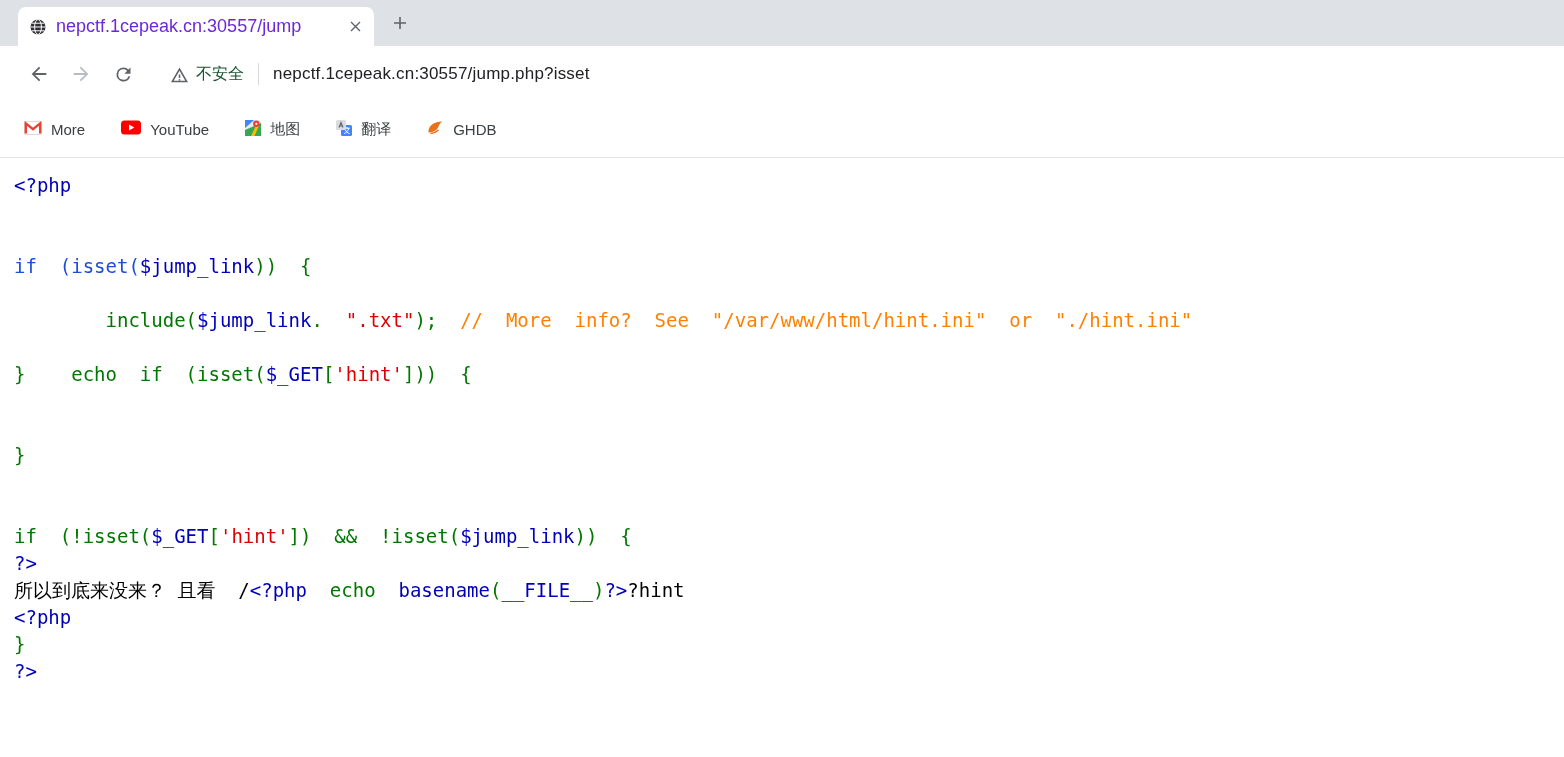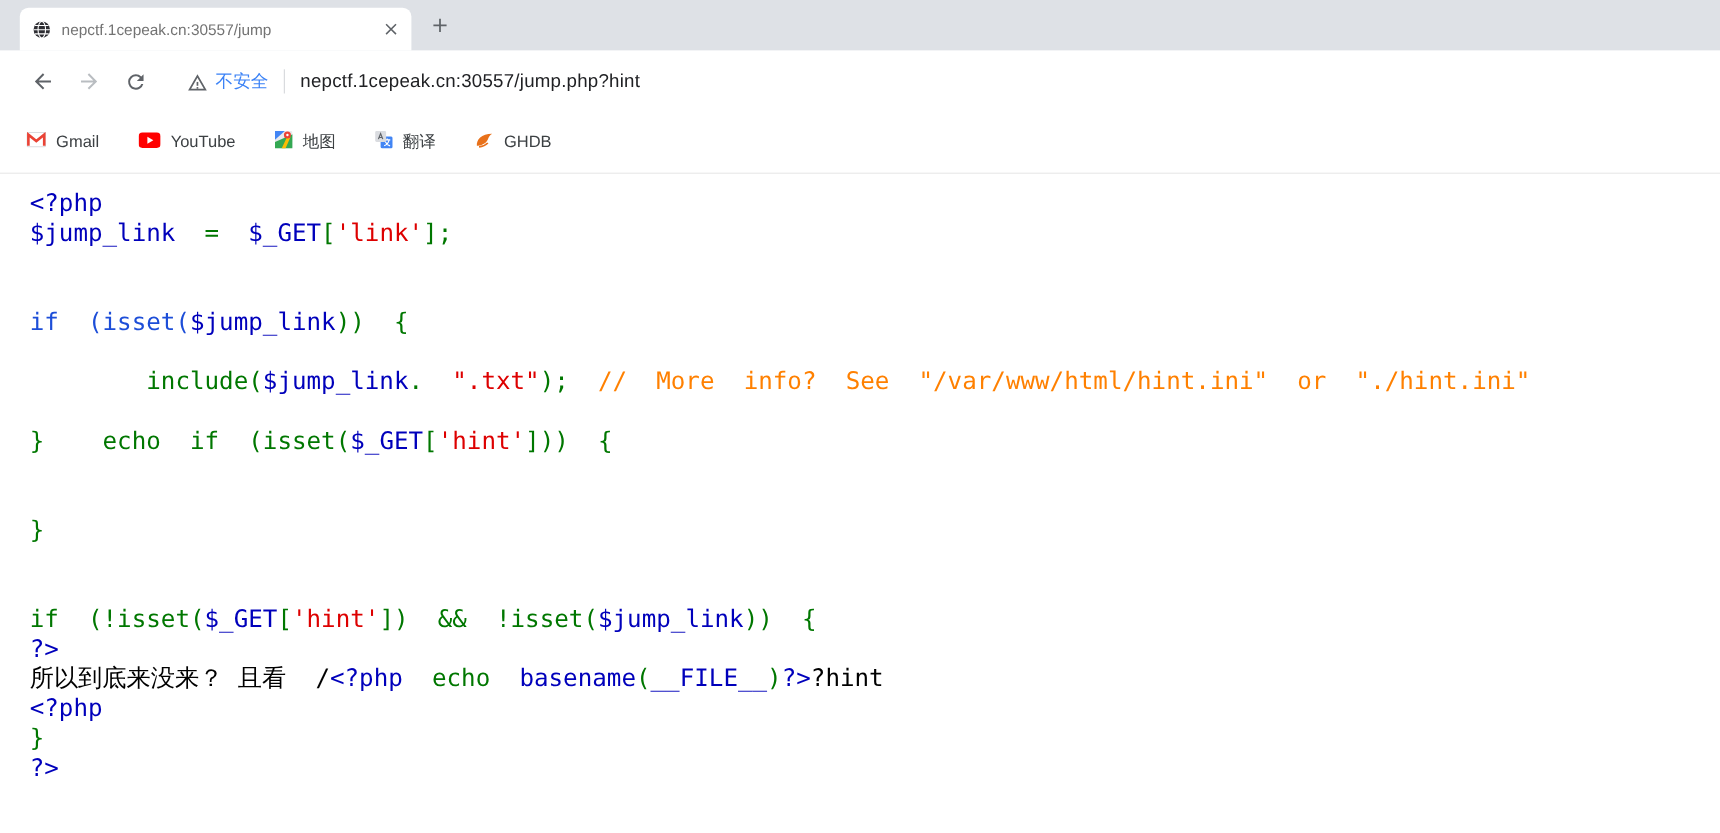--- a/index.html
+++ b/index.html
@@ -5,48 +5,48 @@
   * { margin:0; padding:0; box-sizing:border-box; }
   html,body { width:1564px; height:757px; overflow:hidden; background:#fff;
               font-family:"Liberation Sans", sans-serif; }
 
   
   .tabstrip { height:46px; background:#dee1e6; display:flex; align-items:flex-end; }
   .tab { margin-left:18px; width:356px; height:39px; background:#fff;
          border-radius:8px 8px 0 0; display:flex; align-items:center;
          padding:0 10px 0 12px; }
   .tab-favicon { width:16px; height:16px; flex:0 0 auto; margin-right:10px; }
-  .tab-title { flex:1 1 auto; font-size:14px; color:#737373; white-space:nowrap;
+  .tab-title { flex:1 1 auto; font-size:18px; color:#6d28d9; white-space:nowrap;
                overflow:hidden; }
   .tab-close { width:18px; height:18px; flex:0 0 auto; display:flex;
                align-items:center; justify-content:center; border-radius:50%; }
   .new-tab { width:28px; height:28px; margin:0 0 9px 12px; display:flex;
              align-items:center; justify-content:center; border-radius:50%; }
 
   
   .toolbar { height:56px; background:#fff; display:flex; align-items:center;
              padding-left:18px; }
   .nav-btn { width:42px; height:42px; display:flex; align-items:center;
              justify-content:center; border-radius:50%; }
   .omnibox { display:flex; align-items:center; margin-left:26px; flex:1; }
   .security-chip { display:flex; align-items:center; gap:7px; }
-  .security-label { font-size:16px; color:#3b82f6; }
+  .security-label { font-size:16px; color:#14532d; }
   .omni-sep { width:1px; height:22px; background:#d5d8db; margin:0 14px; }
   .omni-url { font-size:17px; color:#202124; letter-spacing:.2px; }
 
   
   .bookmarks { height:56px; background:#fff; display:flex; align-items:center;
                padding-left:24px; gap:36px; border-bottom:1px solid #e4e4e4; }
   .bookmark { display:flex; align-items:center; gap:9px; }
   .bookmark-label { font-size:15px; color:#3c4043; }
 
   
   .content { background:#fff; padding:14px 0 0 14px; }
-  .code-line { font-family:"DejaVu Sans Mono", monospace; font-size:22px;
-               line-height:27px; white-space:pre;margin-left:13px; }
+  .code-line { font-family:"DejaVu Sans Mono", monospace; font-size:19px;
+               line-height:27px; white-space:pre; }
 </style>
 </head>
 <body>
 
 <div class="tabstrip">
   <div class="tab">
     <span class="tab-favicon">
       <svg width="16" height="16" viewBox="0 0 16 16">
         <circle cx="8" cy="8" r="7.5" fill="#2e2e33"></circle>
         <ellipse cx="8" cy="8" rx="3.4" ry="7.5" fill="none" stroke="#fff" stroke-width="1"></ellipse>
@@ -88,34 +88,34 @@
   <div class="omnibox">
     <span class="security-chip">
       <svg width="19" height="17" viewBox="0 0 24 22">
         <path d="M12 2 1 21h22L12 2zm0 4 7.5 13h-15L12 6z" fill="#5f6368"></path>
         <rect x="11" y="11" width="2" height="4.5" fill="#5f6368"></rect>
         <rect x="11" y="17" width="2" height="2" fill="#5f6368"></rect>
       </svg>
       <span class="security-label">不安全</span>
     </span>
     <span class="omni-sep"></span>
-    <span class="omni-url">nepctf.1cepeak.cn:30557/jump.php?hint</span>
+    <span class="omni-url">nepctf.1cepeak.cn:30557/jump.php?isset</span>
   </div>
 </div>
 
 <div class="bookmarks">
 
   <div class="bookmark">
     <span>
       <svg width="18" height="14" viewBox="0 0 18 14">
         <rect x="0.5" y="0.5" width="17" height="13" rx="1.5" fill="#fff" stroke="#dadce0"></rect>
         <path d="M1.8 12.5V2.4L9 8.2 16.2 2.4V12.5" fill="none" stroke="#ea4335" stroke-width="2.4"></path>
       </svg>
     </span>
-    <span class="bookmark-label">Gmail</span>
+    <span class="bookmark-label">More</span>
   </div>
 
   <div class="bookmark">
     <span>
       <svg width="20" height="15" viewBox="0 0 20 15">
         <rect x="0" y="0.5" width="20" height="14" rx="3.5" fill="#f00"></rect>
         <path d="M8 4.4v6.2l5.4-3.1z" fill="#fff"></path>
       </svg>
     </span>
     <span class="bookmark-label">YouTube</span>
@@ -155,21 +155,20 @@
       </svg>
     </span>
     <span class="bookmark-label">GHDB</span>
   </div>
 
 </div>
 
 <div class="content">
   <div>
       <div class="code-line"><span style="color: rgb(0, 0, 187);">&lt;?php</span></div>
-      <div class="code-line"><span style="color: rgb(0, 0, 187);">$jump_link</span><span style="color: rgb(0, 119, 0);">  =  </span><span style="color: rgb(0, 0, 187);">$_GET</span><span style="color: rgb(0, 119, 0);">[</span><span style="color: rgb(221, 0, 0);">'link'</span><span style="color: rgb(0, 119, 0);">];</span></div>
       <div class="code-line">&nbsp;</div>
       <div class="code-line">&nbsp;</div>
       <div class="code-line"><span style="color: #1d4ed8;">if  (isset(</span><span style="color: rgb(0, 0, 187);">$jump_link</span><span style="color: rgb(0, 119, 0);">))  {</span></div>
       <div class="code-line">&nbsp;</div>
       <div class="code-line"><span style="color: rgb(0, 119, 0);">        include(</span><span style="color: rgb(0, 0, 187);">$jump_link</span><span style="color: rgb(0, 119, 0);">.  </span><span style="color: rgb(221, 0, 0);">".txt"</span><span style="color: rgb(0, 119, 0);">);  </span><span style="color: rgb(255, 128, 0);">//  More  info?  See  "/var/www/html/hint.ini"  or  "./hint.ini"</span></div>
       <div class="code-line">&nbsp;</div>
       <div class="code-line"><span style="color: rgb(0, 119, 0);">}    echo  if  (isset(</span><span style="color: rgb(0, 0, 187);">$_GET</span><span style="color: rgb(0, 119, 0);">[</span><span style="color: rgb(221, 0, 0);">'hint'</span><span style="color: rgb(0, 119, 0);">]))  {</span></div>
       <div class="code-line">&nbsp;</div>
       <div class="code-line">&nbsp;</div>
       <div class="code-line"><span style="color: rgb(0, 119, 0);">}</span></div>

